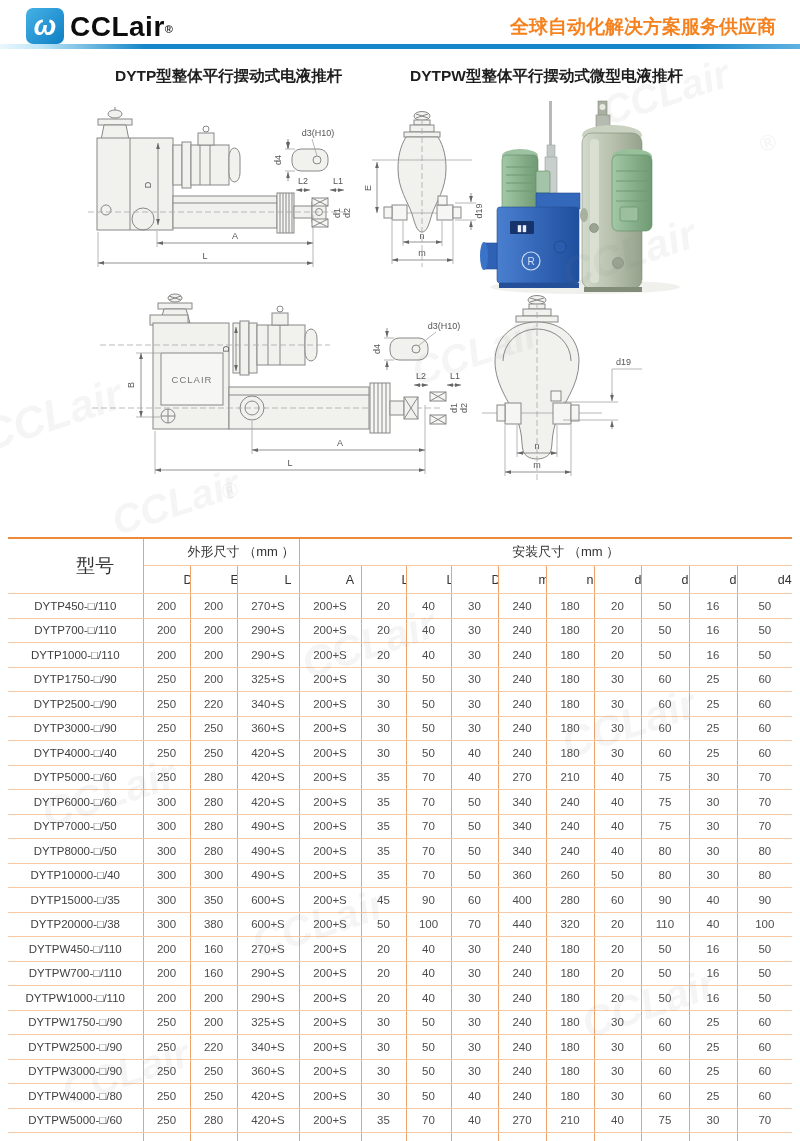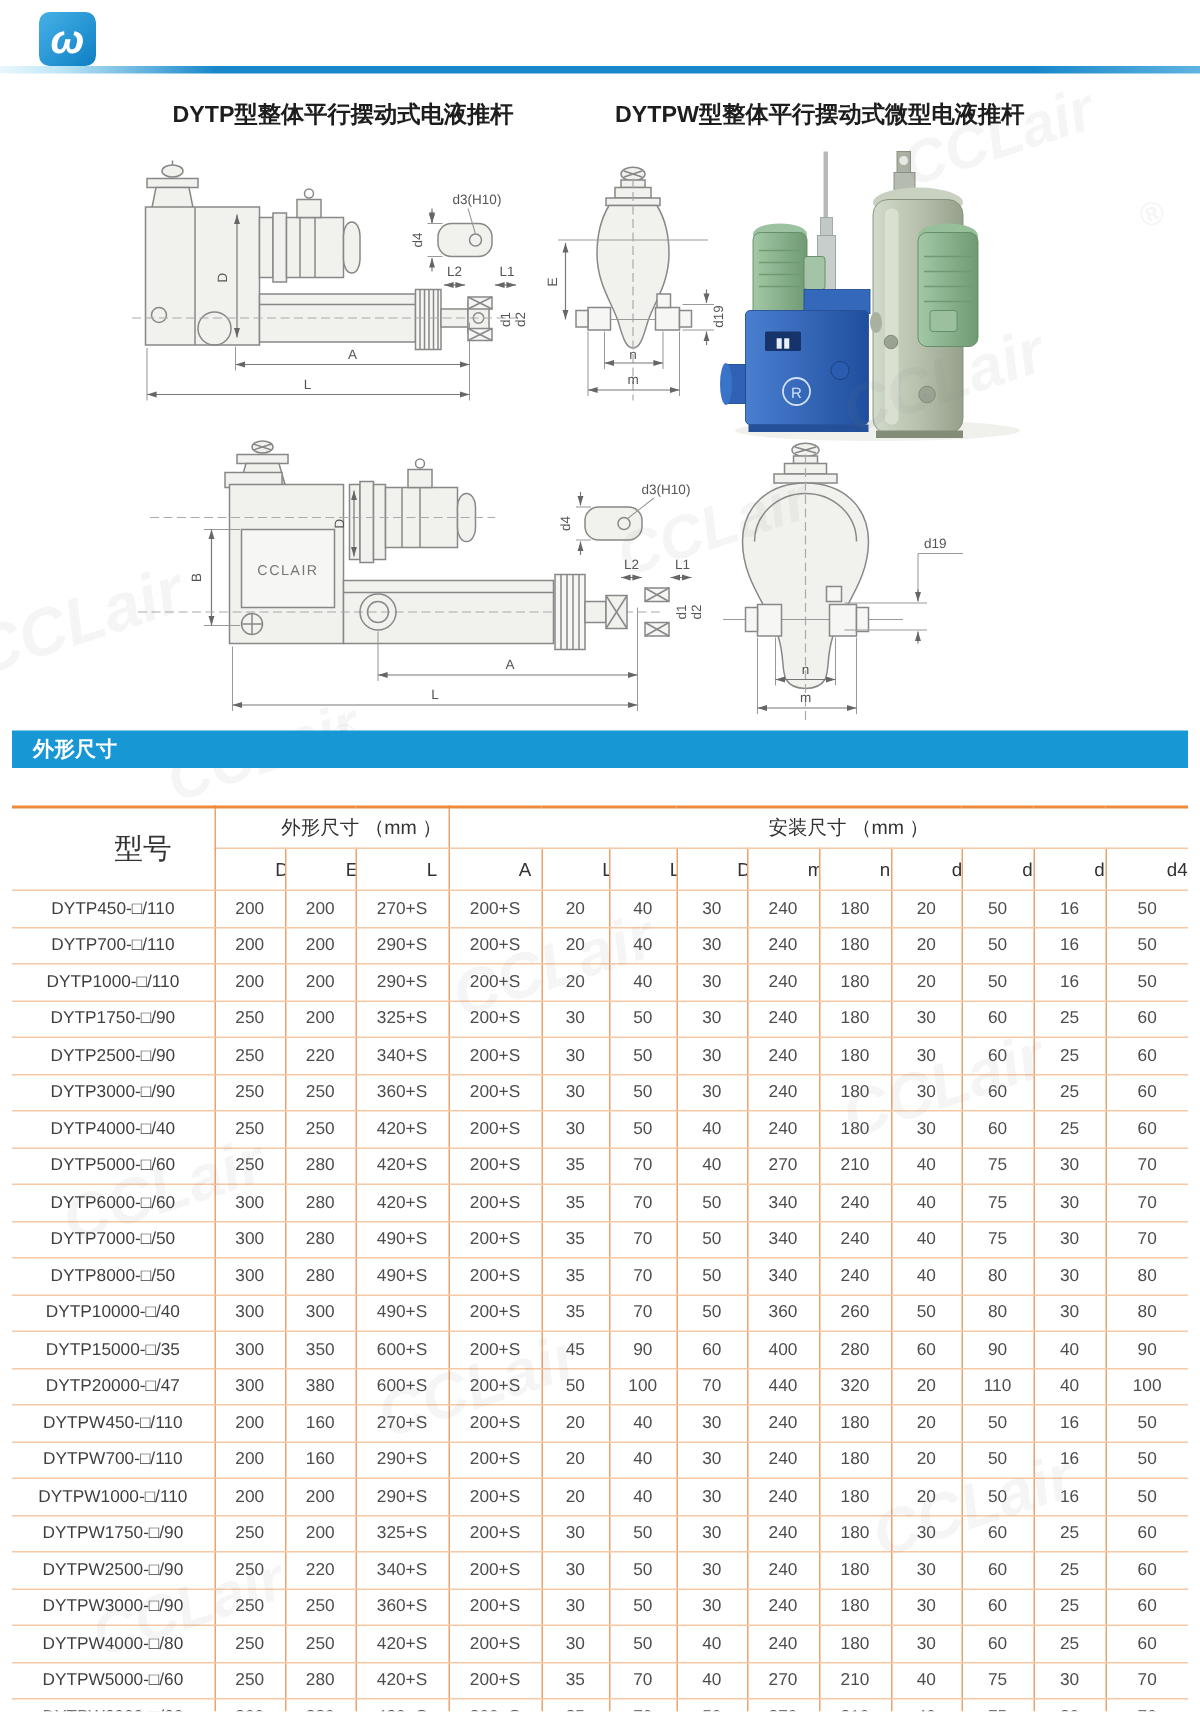--- a/index.html
+++ b/index.html
@@ -82,21 +82,23 @@
   <div class="wm" style="left:300px;top:620px;font-size:42px;">CCLair</div>
   <div class="wm" style="left:40px;top:770px;font-size:42px;">CCLair</div>
   <div class="wm" style="left:560px;top:700px;font-size:42px;">CCLair</div>
   <div class="wm" style="left:250px;top:900px;font-size:42px;">CCLair</div>
   <div class="wm" style="left:580px;top:980px;font-size:42px;">CCLair</div>
   <div class="wm" style="left:60px;top:1050px;font-size:40px;">CCLair</div>
 
   <div class="header">
     <div class="logo">
       <div class="logo-icon">ω</div>
+      <div class="brand"><span>CCLair</span><span class="brand-reg">®</span></div>
     </div>
+    <div class="slogan">全球自动化解决方案服务供应商</div>
     <div class="head-line"></div>
   </div>
 
   <div class="titles">
     <span class="dtitle t1">DYTP型整体平行摆动式电液推杆</span>
     <span class="dtitle t2">DYTPW型整体平行摆动式微型电液推杆</span>
   </div>
 
   <svg class="drawings" width="800" height="390" viewBox="0 0 800 390">
     <defs>
@@ -383,23 +385,20 @@
       <text class="lab" x="616" y="270" text-anchor="start">d19</text>
       <line class="xt" x1="612" y1="274" x2="642" y2="274"></line>
       <line class="xt" x1="612" y1="274" x2="612" y2="300"></line>
       <line class="xt" x1="563" y1="307" x2="618" y2="307"></line>
         <line class="xt" x1="563" y1="325" x2="618" y2="325"></line>
       <line class="dm" x1="612" y1="298" x2="612" y2="306" marker-end="url(#ah)"></line>
       <line class="dm" x1="612" y1="334" x2="612" y2="326" marker-end="url(#ah)"></line>
     </g>
   </svg>
 
-  <div class="section-bar">
-    <span>外形尺寸</span>
-  </div>
 
   <div class="table-wrap">
     <table class="dim">
       <colgroup>
         <col style="width:135px">
           <col style="width:47px">
           <col style="width:47px">
           <col style="width:62px">
         <col style="width:62px">
           <col style="width:45px">
@@ -637,21 +636,21 @@
             <td>90</td>
             <td>60</td>
             <td>400</td>
             <td>280</td>
             <td>60</td>
             <td>90</td>
             <td>40</td>
             <td>90</td>
           </tr>
           <tr>
-            <td class="model">DYTP20000-□/47</td>
+            <td class="model">DYTP20000-□/38</td>
             <td>300</td>
             <td>380</td>
             <td>600+S</td>
             <td>200+S</td>
             <td>50</td>
             <td>100</td>
             <td>70</td>
             <td>440</td>
             <td>320</td>
             <td>20</td>

